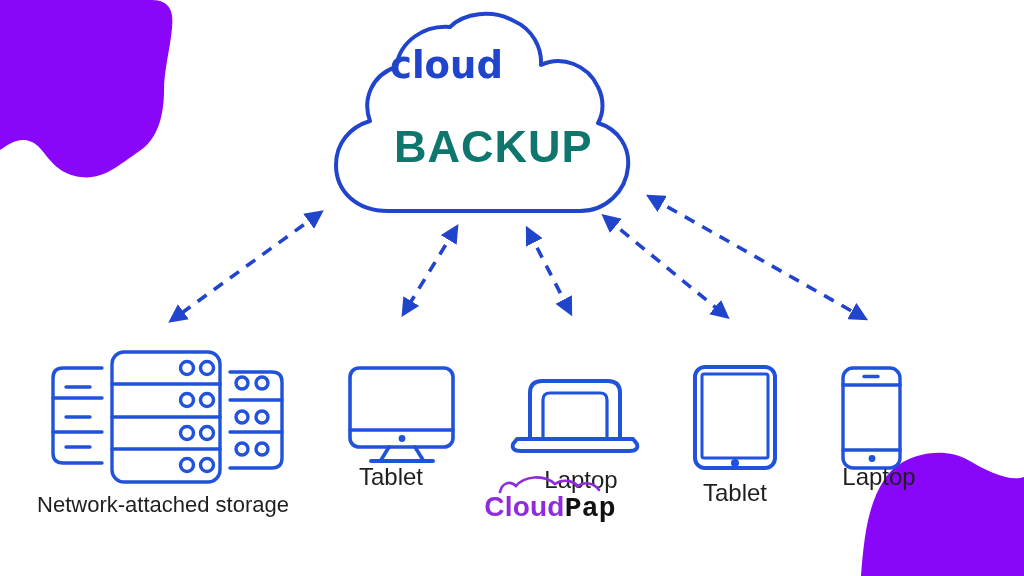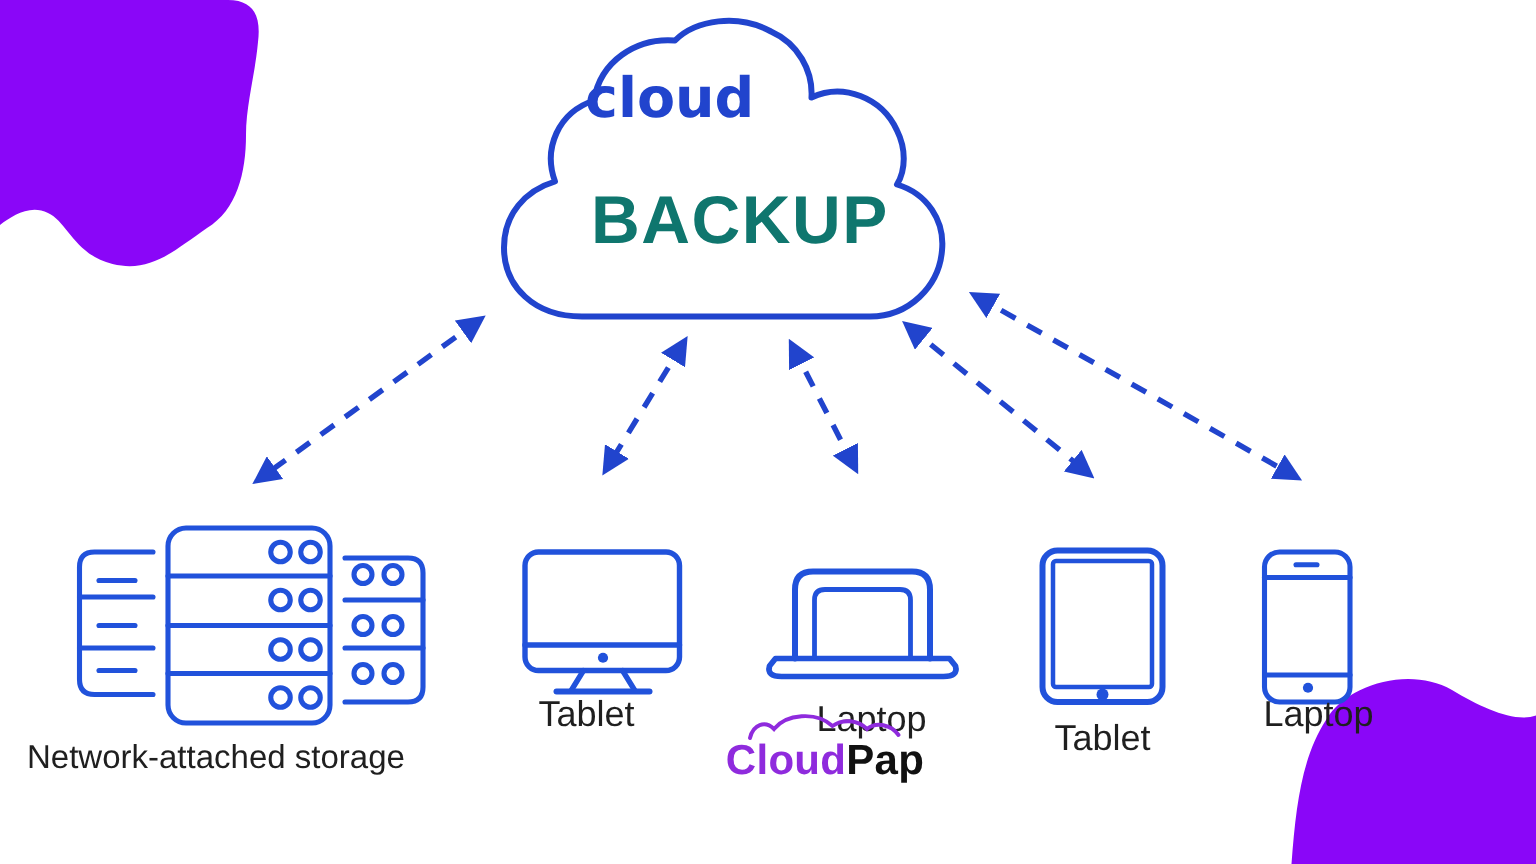--- a/index.html
+++ b/index.html
@@ -44,32 +44,32 @@
   .device-label {
     color:#1F1F1F; font-size:24px; text-align:center;
     width:140px; line-height:1.1;
   }
   #desktop-label { left:321px; top:464px; }
   #laptop-label  { left:511px; top:450px;margin-top:17px; }
   #tablet-label  { left:665px; top:480px; }
   #phone-label   { left:809px; top:464px; z-index:5; }
   #nas-label {
     left:18px; top:487px; width:290px;
-    color:#1F1F1F; font-size:22px; line-height:1.65;
+    color:#1F1F1F; font-size:22px; text-align:center; line-height:1.65;
   }
 
   
   #logo { left:470px; top:477px; width:160px; height:48px; text-align:center; }
   #logo-squiggle { position:absolute; left:28px; top:0; width:106px; height:18px; }
   #logo-text {
     position:absolute; left:0; top:14px; width:160px;
     font-size:28px; font-weight:800; letter-spacing:0.2px;
   }
   #logo-part1 { color:#8F2BDD; }
-  #logo-part2 { color:#111111; }
+  #logo-part2 { color:#111111;font-family:Liberation Mono, monospace; }
 
   svg { display:block; overflow:visible; }
 </style>
 </head>
 <body>
 
 <svg id="blob-tl" class="abs" viewBox="0 0 185 190">
   <path fill="#8A06F8" d="M0 0 L152 0 C170 0 174 12 172 28 C170 50 164 70 164 90
     C164 115 158 140 138 152 C115 168 100 182 75 176 C50 170 45 148 32 142
     C20 136 8 144 0 150 Z"></path>

